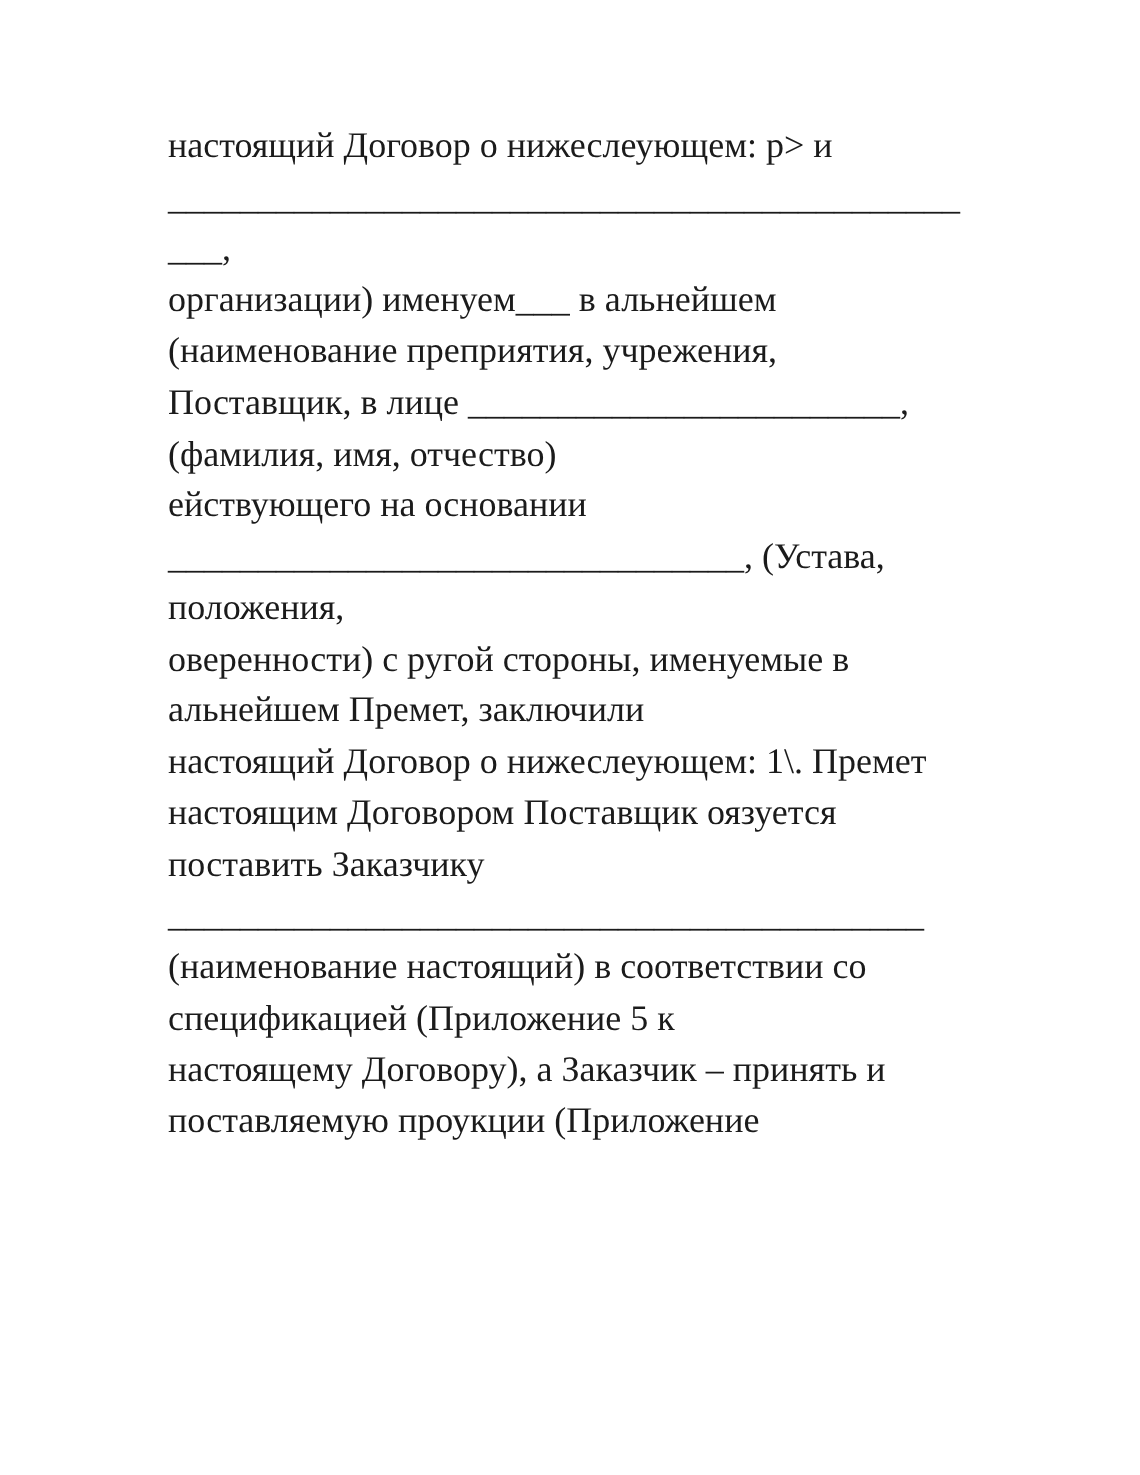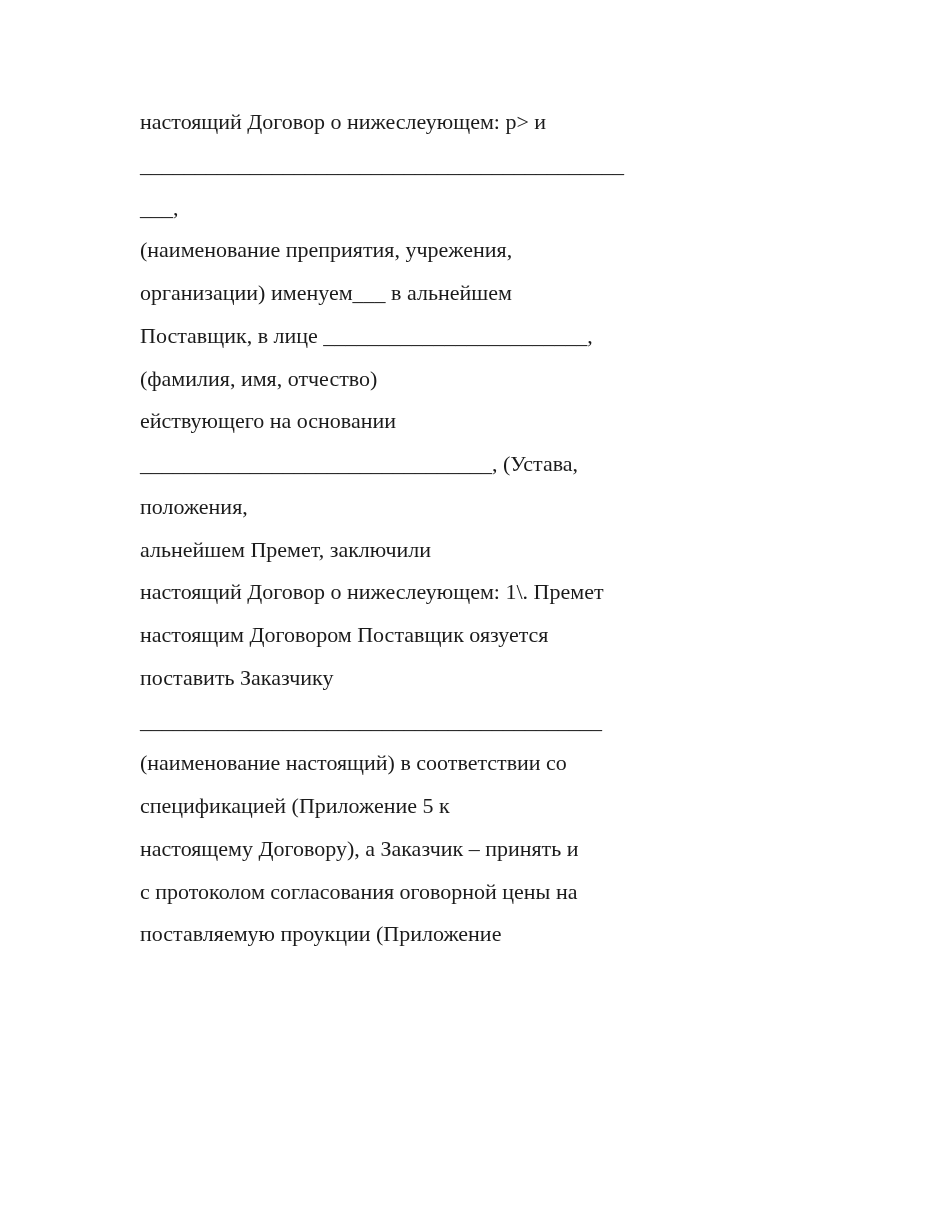--- a/index.html
+++ b/index.html
@@ -12,46 +12,46 @@
     height: 1229px;
     overflow: hidden;
   }
   .page {
     box-sizing: border-box;
     width: 950px;
     height: 1066px;
     background: #ffffff;
     padding: 101px 130px 0 140px;
     font-family: "Liberation Serif", "DejaVu Serif", serif;
-    font-size: 22px;
+    font-size: 30px;
     line-height: 42.75px;
     color: #1b1b1b;
   }
   .line {
     white-space: pre;
     overflow: visible;
   }
 </style>
 </head>
 <body>
 
 <div class="page">
   <div class="line">настоящий Договор о нижеслеующем: p&gt; и</div>
   <div class="line">____________________________________________</div>
   <div class="line">___,</div>
+  <div class="line">организации) именуем___ в альнейшем</div>
   <div class="line">(наименование преприятия, учрежения,</div>
-  <div class="line">организации) именуем___ в альнейшем</div>
   <div class="line">Поставщик, в лице ________________________,</div>
   <div class="line">(фамилия, имя, отчество)</div>
   <div class="line">ействующего на основании</div>
   <div class="line">________________________________, (Устава,</div>
   <div class="line">положения,</div>
+  <div class="line">оверенности) с ругой стороны, именуемые в</div>
   <div class="line">альнейшем Премет, заключили</div>
   <div class="line">настоящий Договор о нижеслеующем: 1\. Премет</div>
   <div class="line">настоящим Договором Поставщик оязуется</div>
   <div class="line">поставить Заказчику</div>
   <div class="line">__________________________________________</div>
   <div class="line">(наименование настоящий) в соответствии со</div>
   <div class="line">спецификацией (Приложение 5 к</div>
   <div class="line">настоящему Договору), а Заказчик – принять и</div>
-  <div class="line">с протоколом согласования оговорной цены на</div>
   <div class="line">поставляемую проукции (Приложение</div>
 </div>
 
 </body></html>

